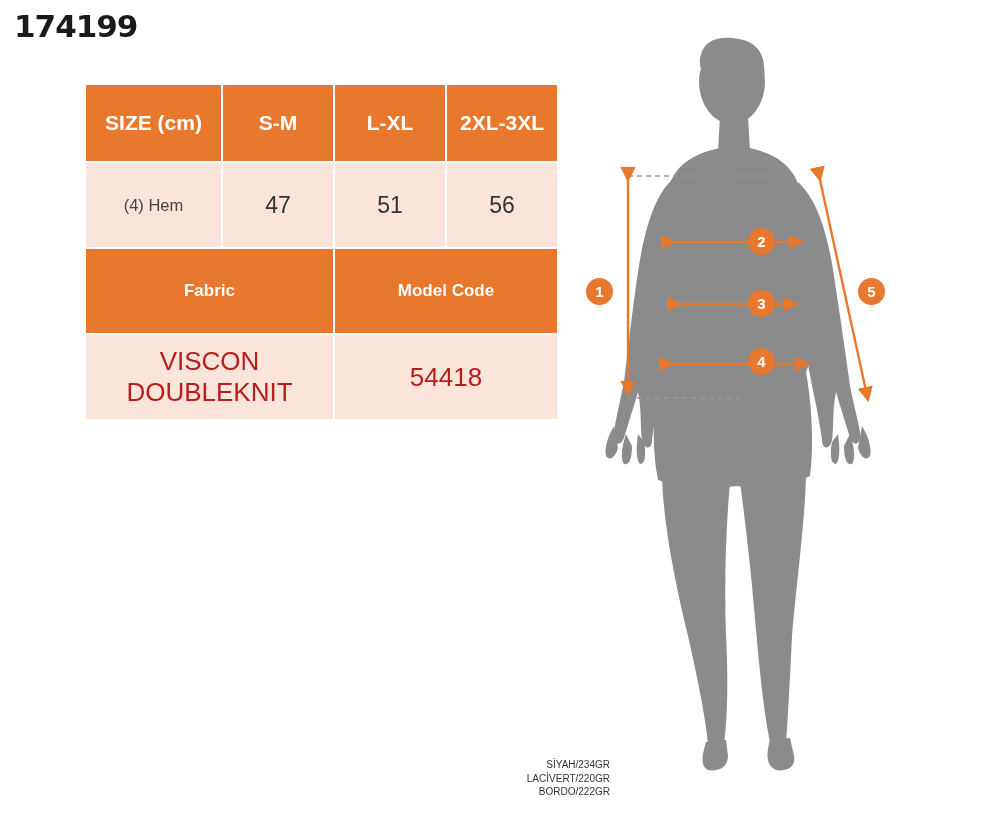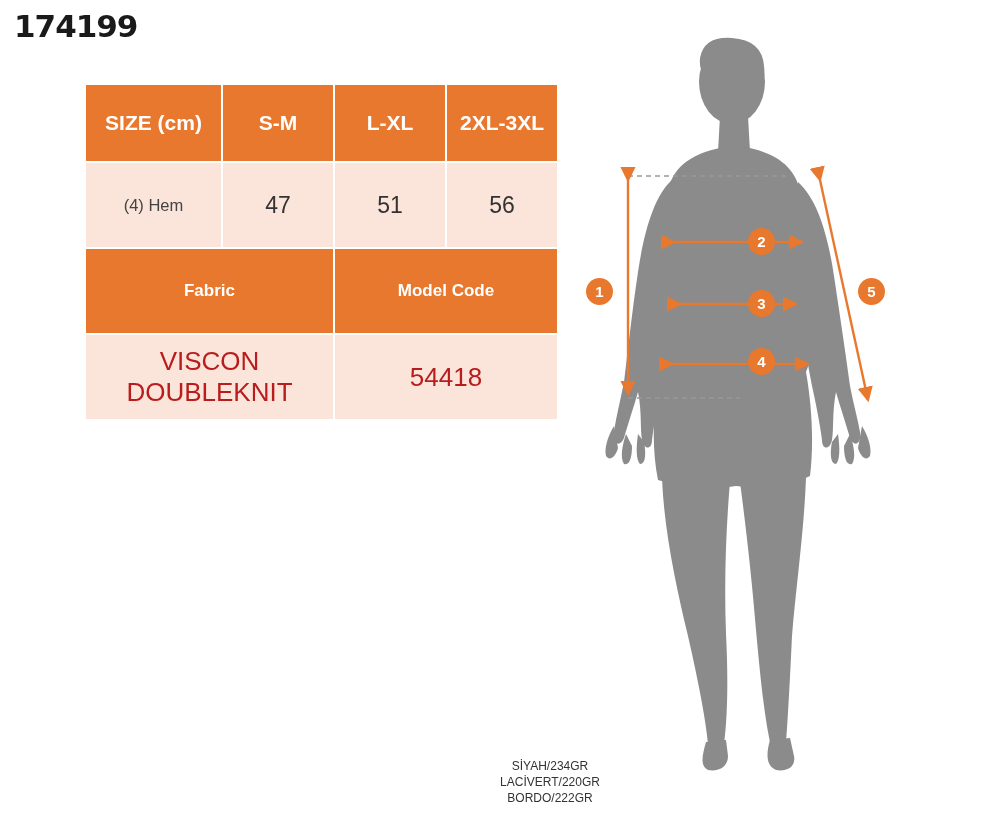--- a/index.html
+++ b/index.html
@@ -83,24 +83,24 @@
     color: #b91c1c;
     line-height: 1.18;
     text-align: center;
   }
   
   .footnote {
     position: absolute;
     left: 490px;
     top: 758px;
     width: 120px;
-    font-size: 12px;
+    font-size: 10px;
     color: #333333;
     line-height: 1.35;
-    text-align: center;
+    text-align: right;
   }
   
   .figure-area {
     position: absolute;
     left: 580px;
     top: 20px;
     width: 400px;
     height: 780px;
   }
   .figure-svg {

